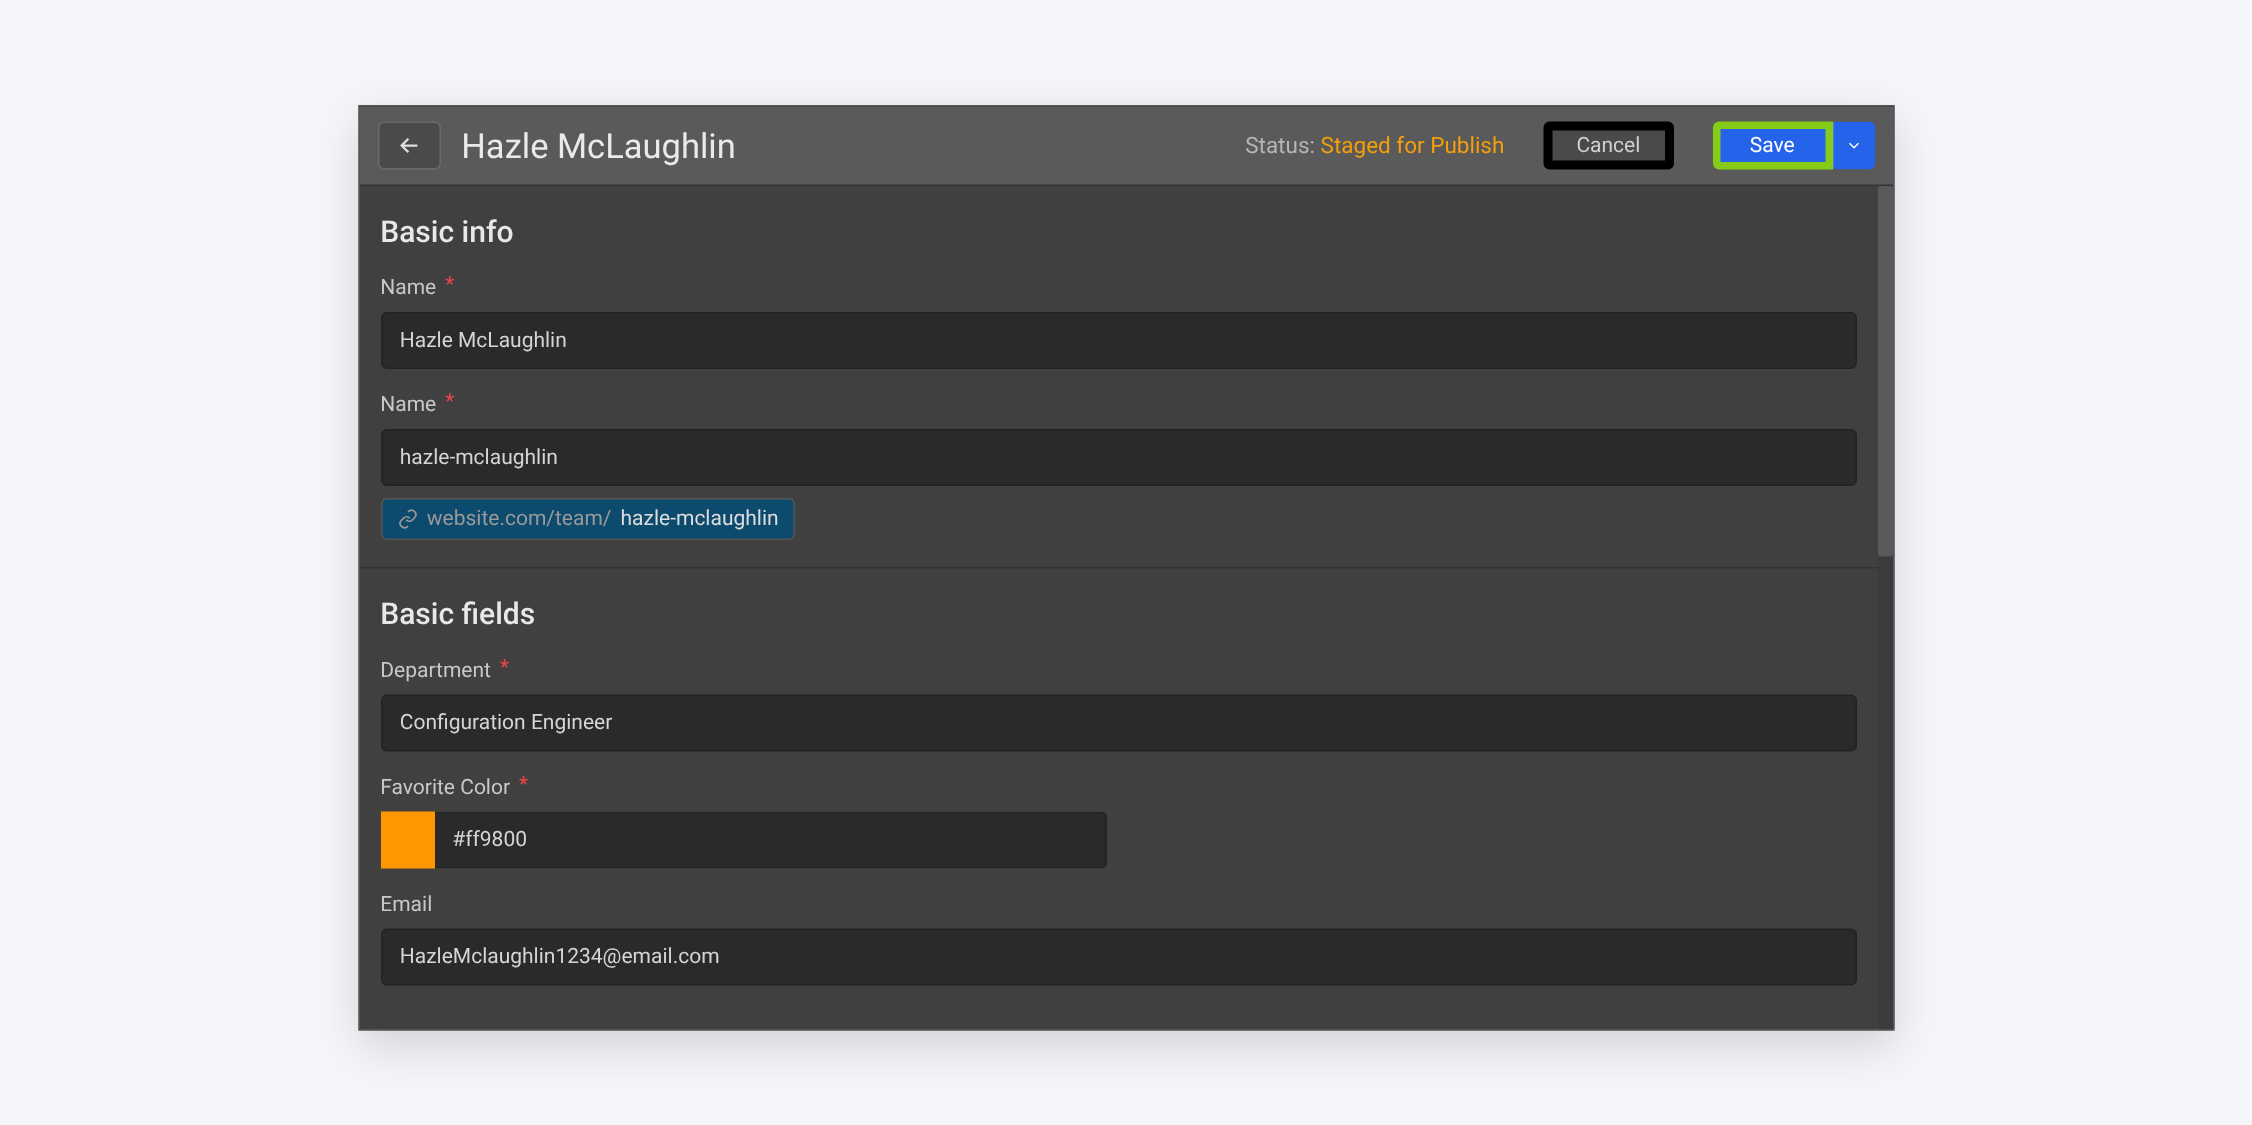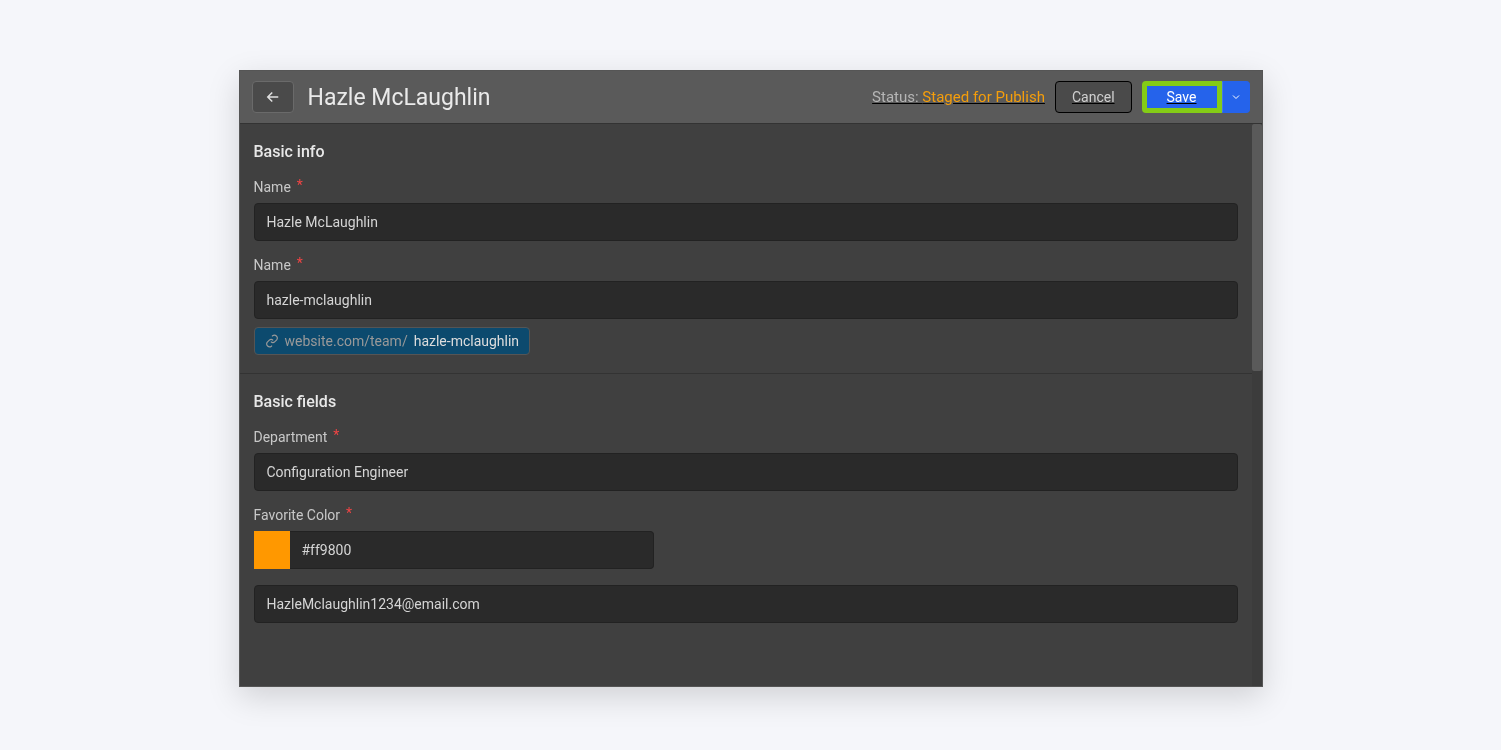--- a/index.html
+++ b/index.html
@@ -56,39 +56,38 @@
     }
     .title {
       color: #eaeaea;
       font-size: 23px;
       font-weight: 400;
       flex: 1;
     }
     .status-group {
       display: flex;
       align-items: center;
-      gap: 10px;
-      text-decoration: underline;
+      gap: 26px;
     }
     .status-text {
       font-size: 15px;
       color: #b5b5b5;
     }
     .status-value {
       color: #f59e0b;
     }
     .btn {
       height: 32px;
       padding: 0 16px;
       border-radius: 4px;
       font-size: 14px;
       display: inline-flex;
       align-items: center;
       cursor: pointer;
-      border: 1px solid #000000;
+      border: 6px solid #000000;
       background: #4a4a4a;
       color: #d0d0d0;
     }
     .btn-save-group {
       display: flex;
     }
     .btn-save {
       background: #2563eb;
       border: 5px solid #84cc16;
       color: #fff;
@@ -127,21 +126,21 @@
     }
     .section {
       padding: 18px 14px 18px 14px;
       border-bottom: 1px solid #333;
     }
     .section:last-child {
       border-bottom: none;
     }
     .section-title {
       color: #e8e8e8;
-      font-size: 16px;
+      font-size: 20px;
       font-weight: 500;
       margin-bottom: 18px;
     }
     .field {
       margin-bottom: 16px;
     }
     .field:last-child {
       margin-bottom: 0;
     }
     .field-label {
@@ -188,21 +187,21 @@
       fill: none;
     }
     .url-prefix {
       color: #999;
     }
     .url-slug {
       color: #ddd;
     }
     .color-field {
       display: flex;
-      width: 400px;
+      width: 484px;
       height: 38px;
     }
     .color-swatch {
       width: 36px;
       height: 38px;
       background: #ff9800;
       border-radius: 0;
       flex-shrink: 0;
     }
     .color-input {
@@ -303,20 +302,23 @@
             <span>Favorite Color</span>
             <span class="required">*</span>
           </div>
           <div class="color-field">
             <div class="color-swatch" style="background:#ff9800"></div>
             <input class="color-input" value="#ff9800" style="">
           </div>
         </div>
 
         <div class="field">
+          <div class="field-label">
+            <span>Email</span>
+          </div>
           <input class="field-input" value="HazleMclaughlin1234@email.com" style="">
         </div>
       </div>
 
     </div>
     <div class="scrollbar">
       <div class="scrollbar-thumb"></div>
     </div>
   </div>
 </div>

